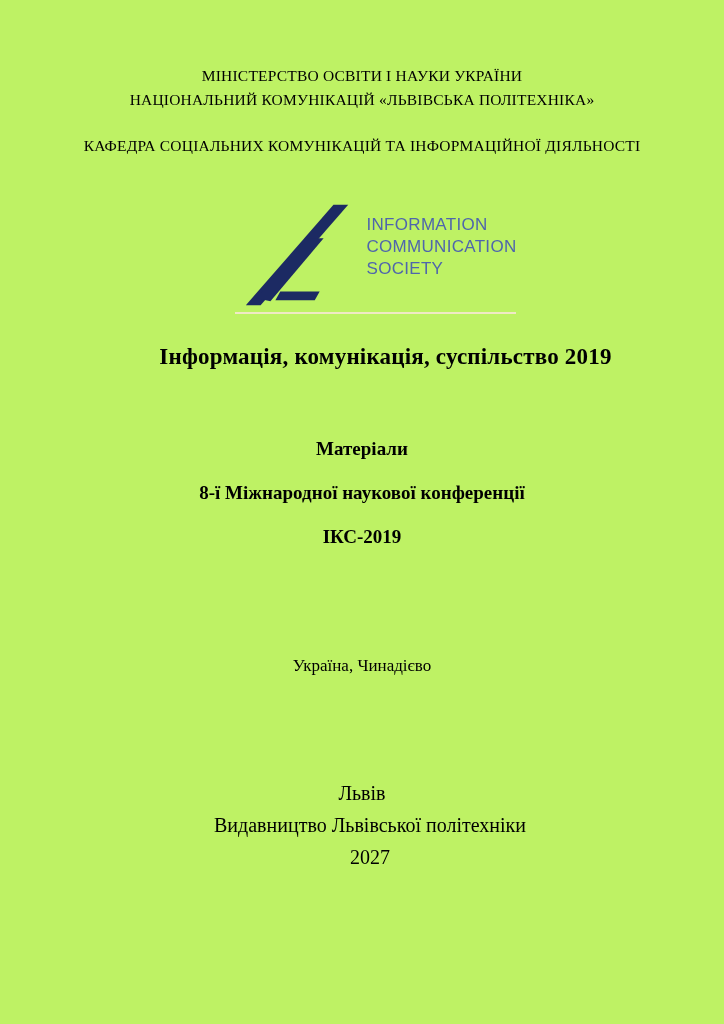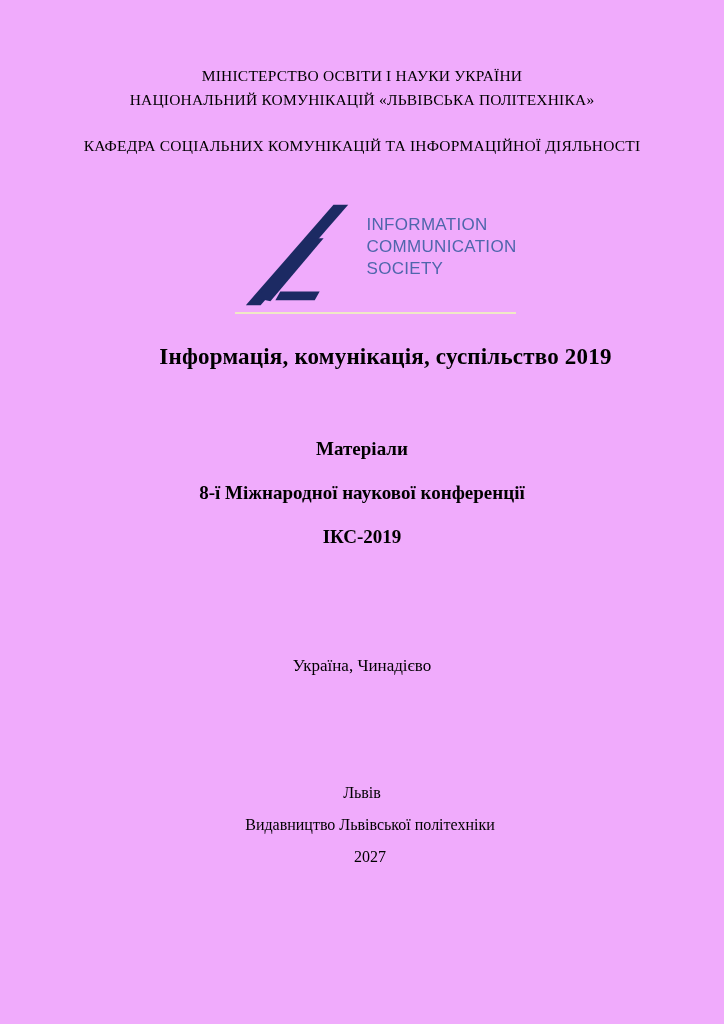--- a/index.html
+++ b/index.html
@@ -5,21 +5,21 @@
   html, body {
     margin: 0;
     padding: 0;
     background: #ffffff;
   }
   .page {
     position: relative;
     width: 724px;
     height: 1024px;
     margin: 0 auto;
-    background: #f0abfc;
+    background: #bef264;
     font-family: "Liberation Serif", "DejaVu Serif", serif;
     color: #000000;
     overflow: hidden;
   }
   .header {
     padding-top: 64px;
     text-align: center;
   }
   .header-line {
     font-size: 15.5px;
@@ -93,21 +93,21 @@
     line-height: 24px;
   }
   .footer-block {
     position: absolute;
     left: 0;
     right: 0;
     top: 782px;
     text-align: center;
   }
   .footer-line {
-    font-size: 16px;
+    font-size: 20px;
     line-height: 22px;
   }
   .footer-line + .footer-line {
     margin-top: 10px;
     padding-left: 16px;
   }
 </style>
 </head>
 <body>
 

